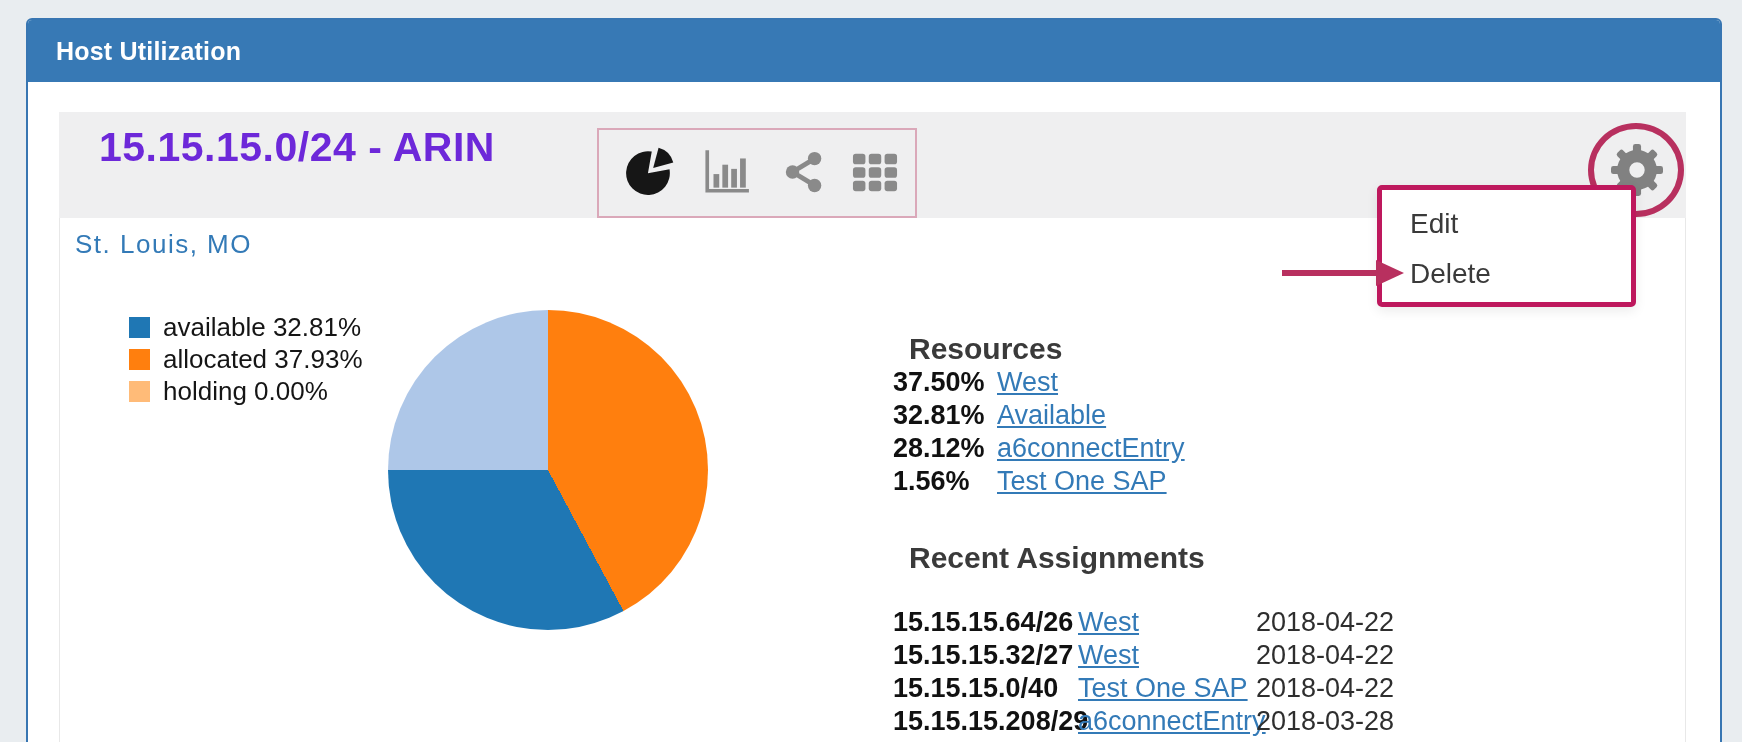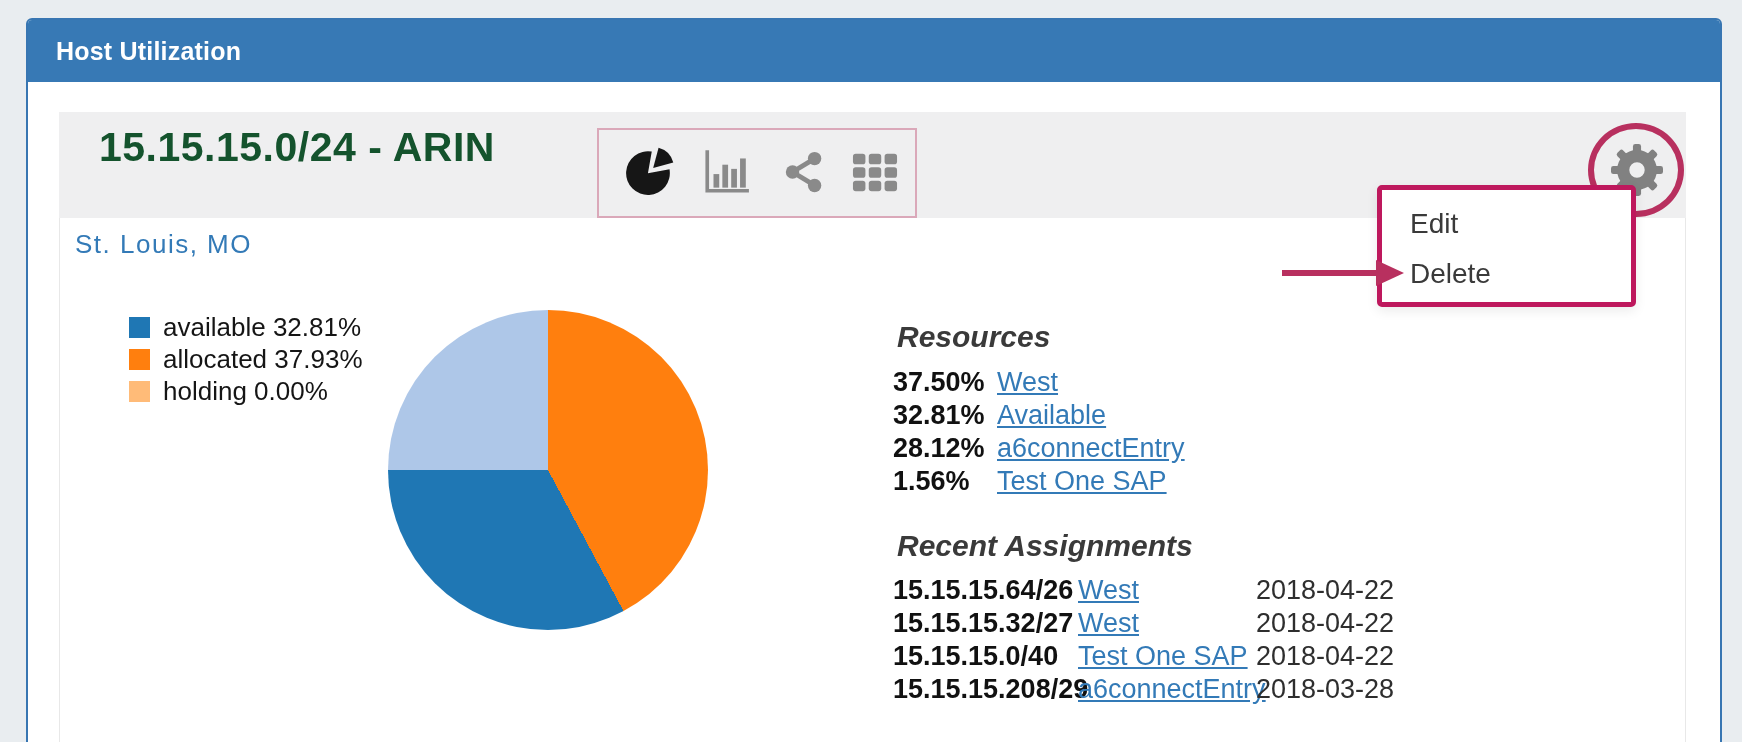--- a/index.html
+++ b/index.html
@@ -26,21 +26,21 @@
   .card{
     position:absolute;left:59px;top:112px;width:1627px;height:660px;
     background:#ffffff;border:1px solid #e8e8e8;box-sizing:border-box;
   }
   .card-header{
     position:absolute;left:59px;top:112px;width:1627px;height:106px;
     background:#efeff0;
   }
   .card-title{
     position:absolute;left:99px;top:124px;margin:0;
-    font-size:41px;font-weight:bold;color:#14532d;letter-spacing:.5px;
+    font-size:41px;font-weight:bold;color:#6d28d9;letter-spacing:.5px;
   }
   .icon-btn{
     position:absolute;background:none;border:none;padding:0;margin:0;cursor:pointer;
   }
   .icon-btn svg{display:block;width:100%;height:100%;}
   .annotation-box{
     position:absolute;left:597px;top:128px;width:320px;height:90px;
     border:2px solid rgba(187,62,102,.4);box-sizing:border-box;pointer-events:none;
   }
   .annotation-circle{
@@ -63,29 +63,29 @@
     position:absolute;left:75px;top:229px;font-size:26px;color:#337ab7;
     letter-spacing:1.5px;text-decoration:none;cursor:pointer;
   }
   .legend{position:absolute;left:95px;top:311px;}
   .legend-row{height:32px;line-height:32px;font-size:26px;color:#151515;white-space:nowrap;padding-left:34px;}
   .swatch{display:inline-block;width:21px;height:21px;margin-right:13px;vertical-align:-2px;}
   .pie{
     position:absolute;left:388px;top:310px;width:320px;height:320px;border-radius:50%;
   }
   .col-heading{
-    position:absolute;left:893px;margin:4px;font-size:30px;font-weight:bold;color:#3a3a3a;font-style:italic;
+    position:absolute;left:893px;margin:16px;font-size:30px;font-weight:bold;color:#3a3a3a;
   }
   .res-heading{top:316px;}
   .asn-heading{top:525px;}
   .res-rows{position:absolute;left:893px;top:366px;}
   .asn-rows{position:absolute;left:893px;top:574px;}
   .data-row{height:33px;line-height:33px;font-size:27px;white-space:nowrap;}
   .pct{display:inline-block;width:104px;font-weight:bold;color:#111111;}
-  .blk{display:inline-block;width:185px;font-weight:bold;color:#111111;}
+  .blk{display:inline-block;width:185px;font-weight:bold;color:#111111;margin-top:32px;}
   .nm{display:inline-block;color:#337ab7;cursor:pointer;text-decoration:underline;}
   .asn-rows .nm{width:178px;}
   .dt{color:#2e2e2e;}
 </style>
 </head>
 <body>
 
 <div class="stage">
 
   <section class="panel">

